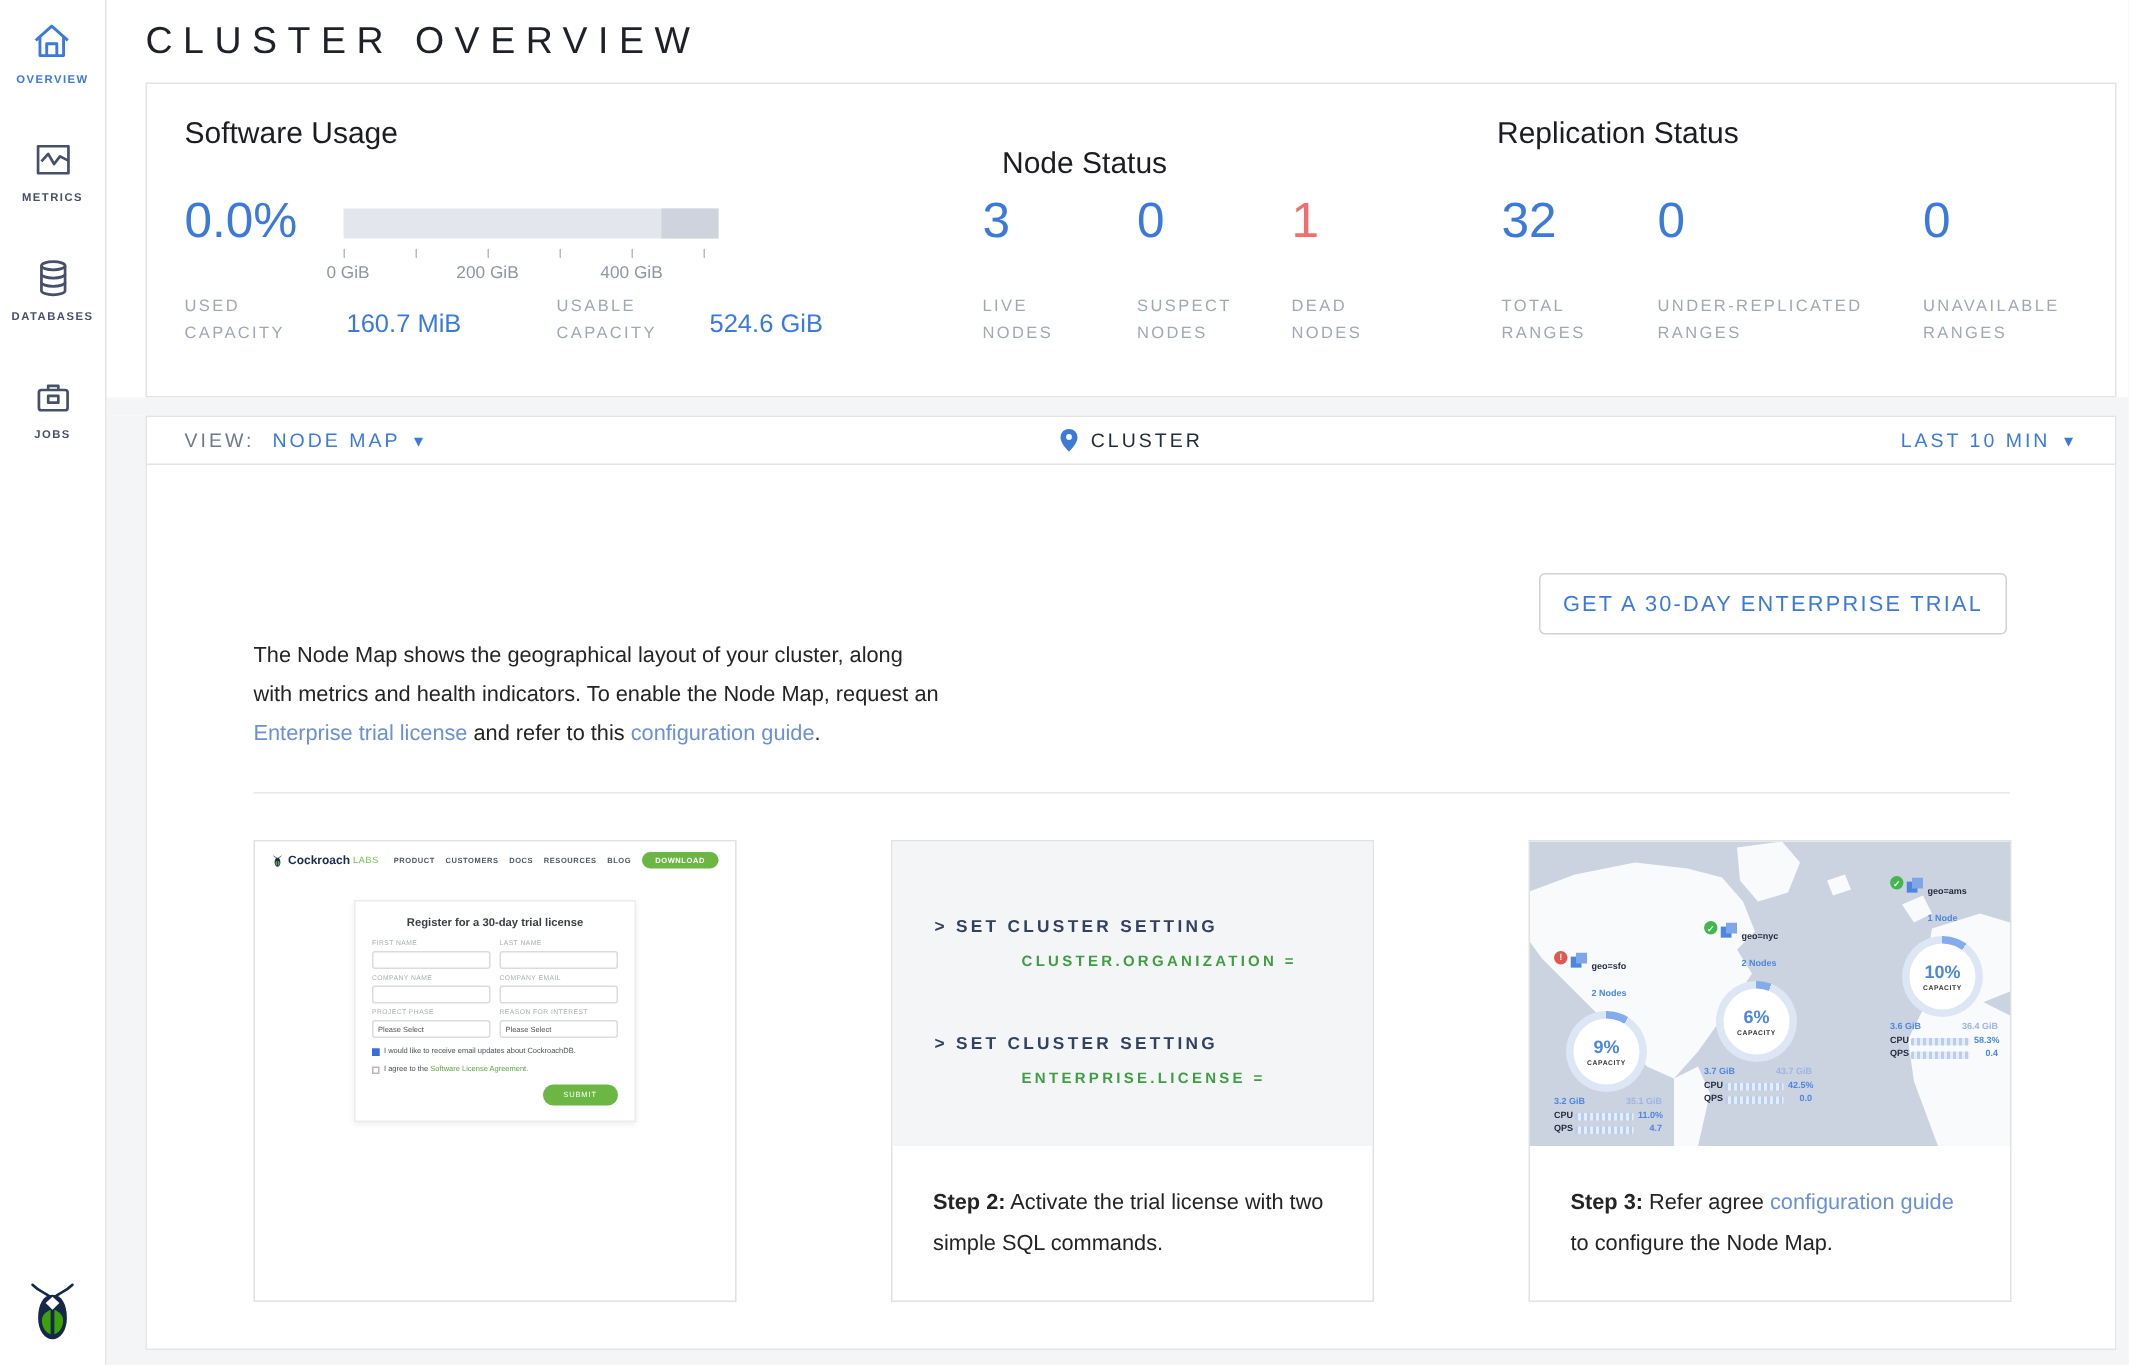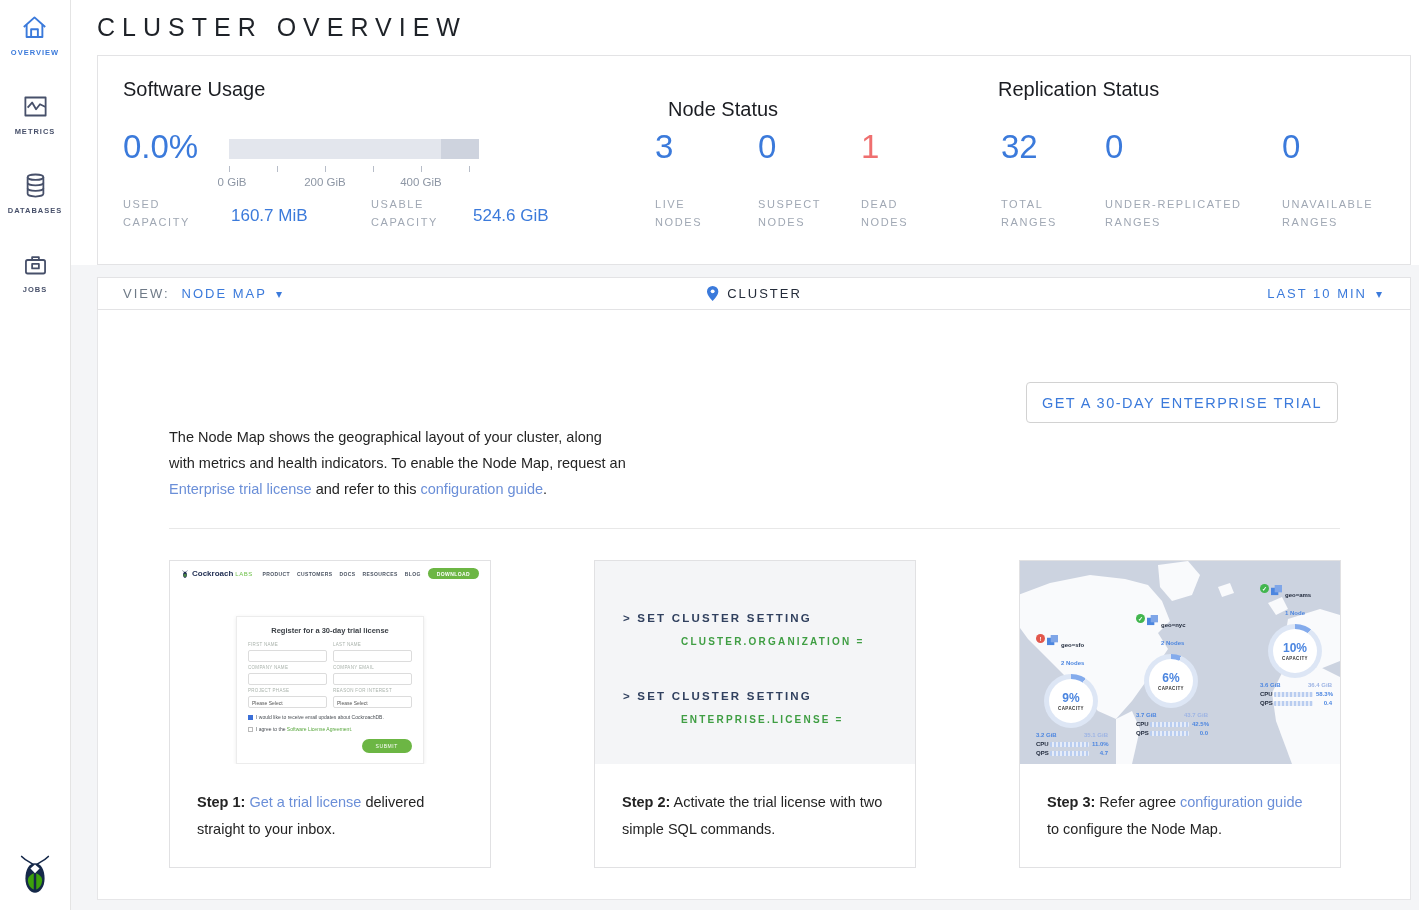--- a/index.html
+++ b/index.html
@@ -58,21 +58,21 @@
 
   
   .site { width:100%; height:100%; background:#fff; }
   .site-head { display:flex; align-items:center; justify-content:space-between; padding:7px 11px; }
   .brand { display:flex; align-items:center; }
   .brand-name { font-size:8px; font-weight:700; color:#1d2b50; margin-left:3px; }
   .brand-suffix { font-size:6px; color:#6cbf47; margin-left:2px; letter-spacing:.5px; }
   .site-nav { display:flex; align-items:center; gap:7px; }
   .site-nav span { font-size:5px; font-weight:700; letter-spacing:.4px; color:#4c5563; }
   .dl-pill { background:#6cb644; color:#fff !important; padding:2.5px 9px; border-radius:8px; }
-  .regform { width:188px; margin:30px auto 0; background:#fff; border:1px solid #ececec; box-shadow:0 1px 4px rgba(0,0,0,.08); padding:9px 11px 10px; }
+  .regform { width:188px; margin:14px auto 0; background:#fff; border:1px solid #ececec; box-shadow:0 1px 4px rgba(0,0,0,.08); padding:9px 11px 10px; }
   .regform-title { text-align:center; font-size:7.5px; font-weight:700; color:#3a3f45; margin-bottom:7px; }
   .fgrid { display:grid; grid-template-columns:1fr 1fr; column-gap:6px; row-gap:3px; }
   .flabel { font-size:4.5px; color:#a9b2ab; letter-spacing:.3px; }
   .finput { height:12px; border:1px solid #dcdcdc; border-radius:2px; background:#fff; }
   .fselect { height:12px; border:1px solid #dcdcdc; border-radius:2px; background:#fff; font-size:5px; color:#555; padding:2.5px 0 0 3px; }
   .cbrow { display:flex; align-items:flex-start; margin-top:6px; font-size:5px; color:#4a4f55; }
   .cb { width:5px; height:5px; border:1px solid #b9b9b9; margin-right:3px; flex:none; margin-top:.5px; }
   .cb.checked { background:#3a6fd8; border-color:#3a6fd8; }
   .greenlink { color:#5aa83f; }
   .submit-row { display:flex; justify-content:flex-end; margin-top:7px; }
@@ -299,22 +299,20 @@
               <div class="cbrow">
                   <span class="cb"></span>
                   <span><span>I agree to the </span><span class="greenlink">Software License Agreement.</span></span>
                 </div>
               <div class="submit-row">
                   <span class="submit-pill">SUBMIT</span>
                 </div>
             </div>
           </div>
         </div>
-        <p class="caption"><b>Step 1:</b>
-          <a class="link">Get a trial license</a><span> delivered straight to your inbox.</span></p>
       </div>
 
       <div class="card">
         <div class="card-img">
           <div class="codebox">
             <div class="code-group">
               <div class="code-prompt">&gt; SET CLUSTER SETTING</div>
               <div class="code-arg">CLUSTER.ORGANIZATION =</div>
             </div>
             <div class="code-group">

